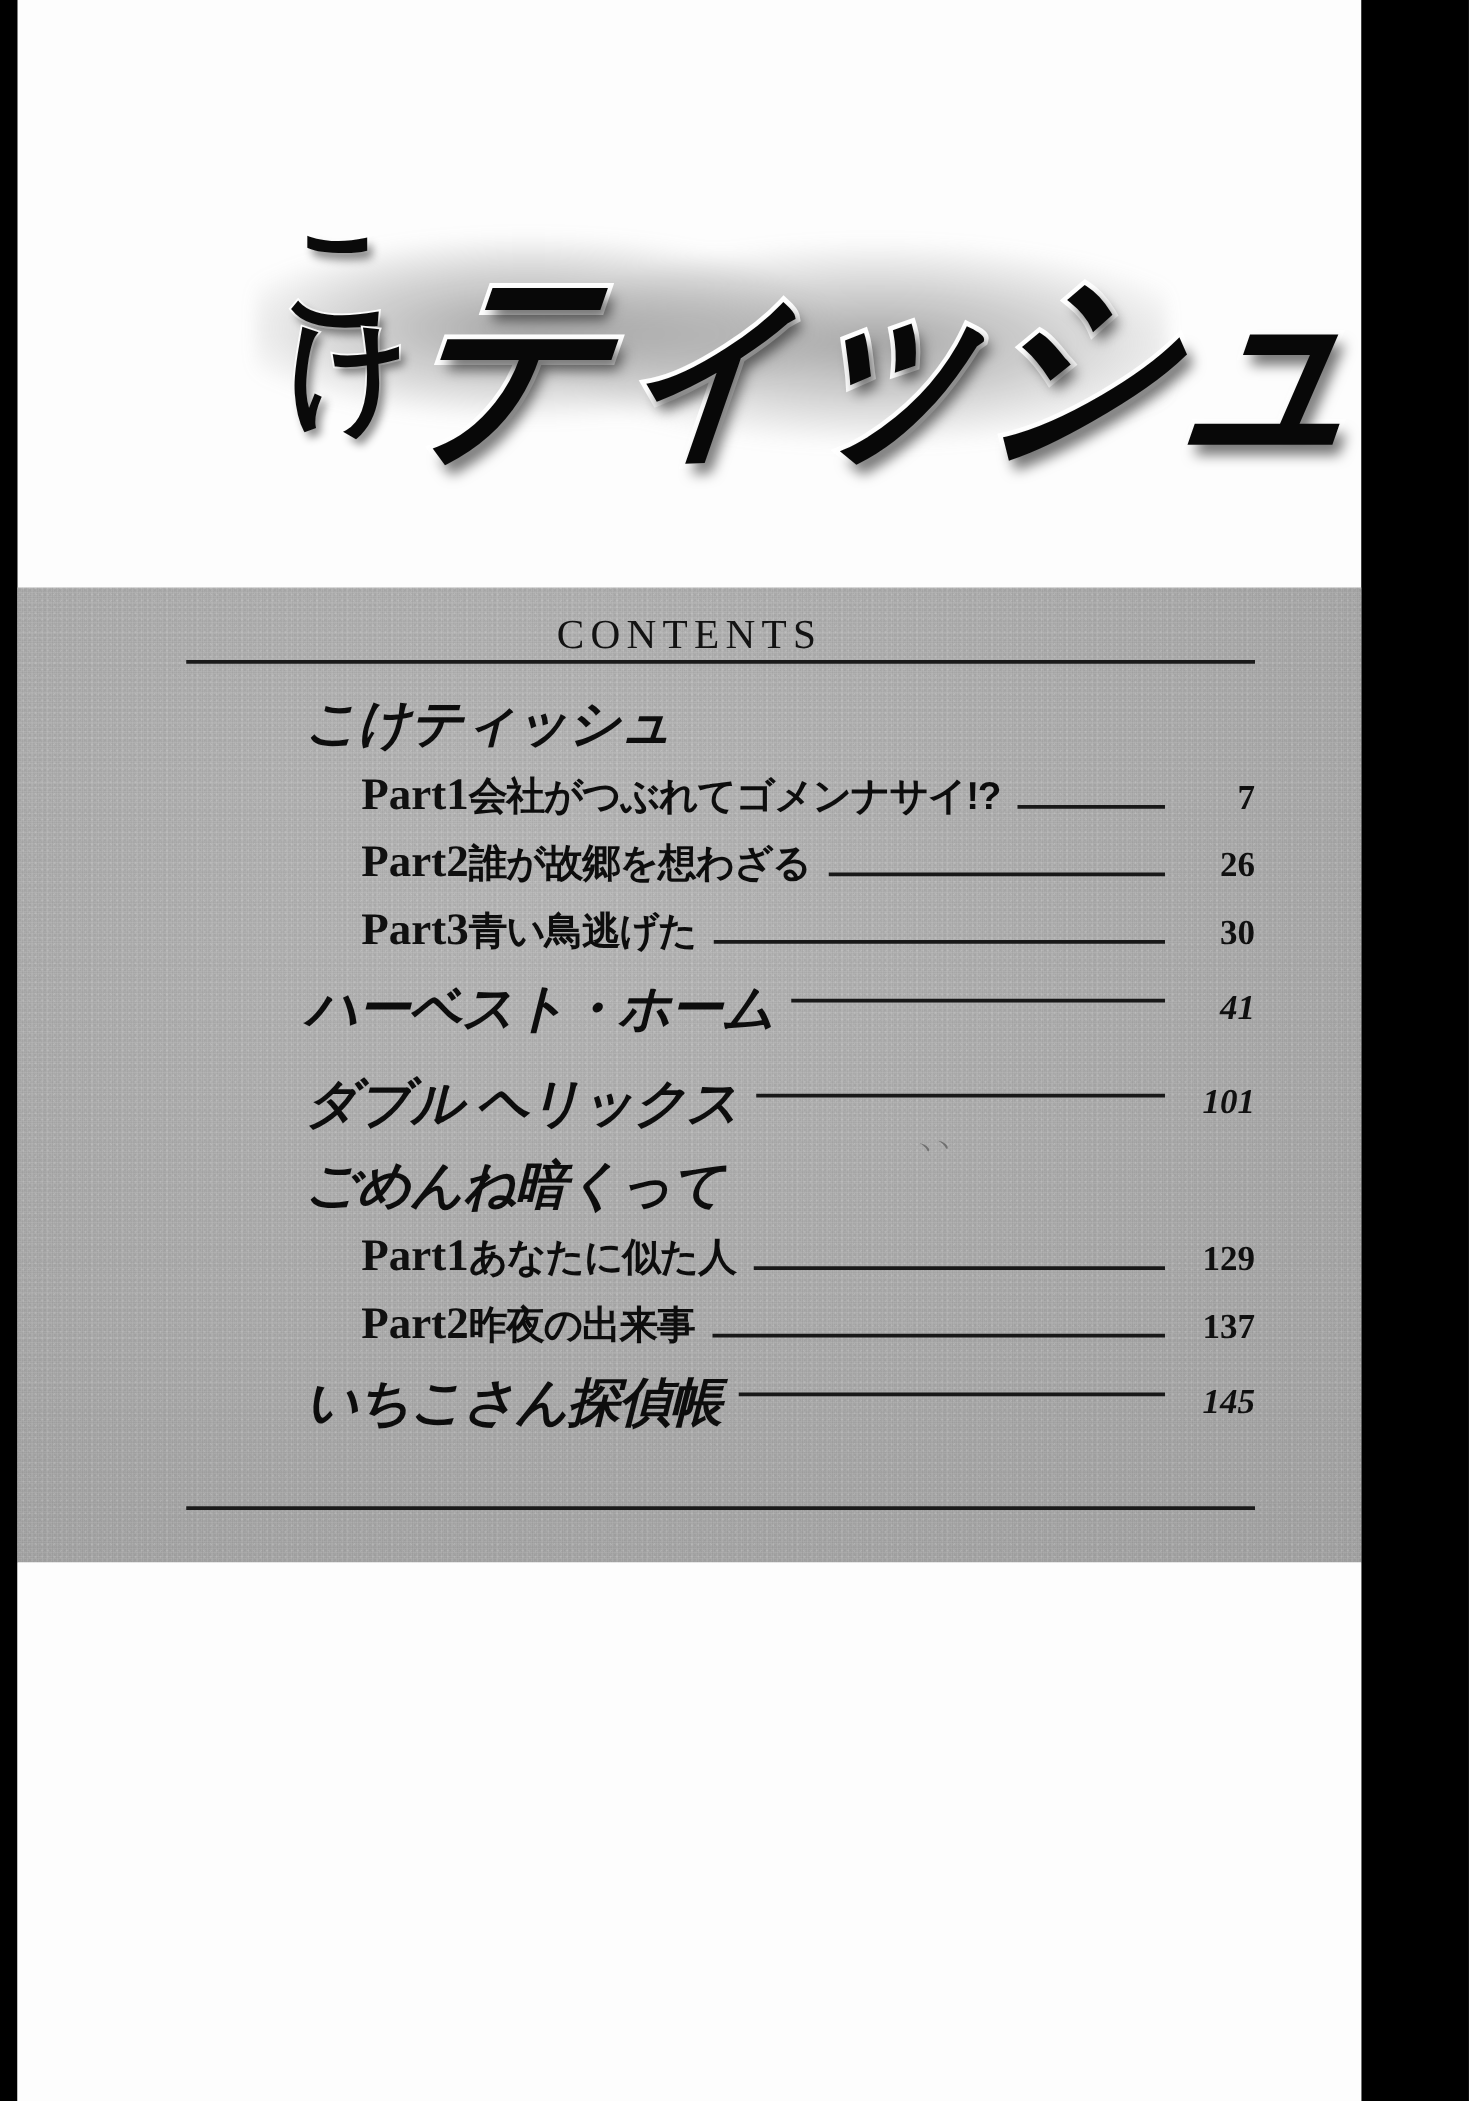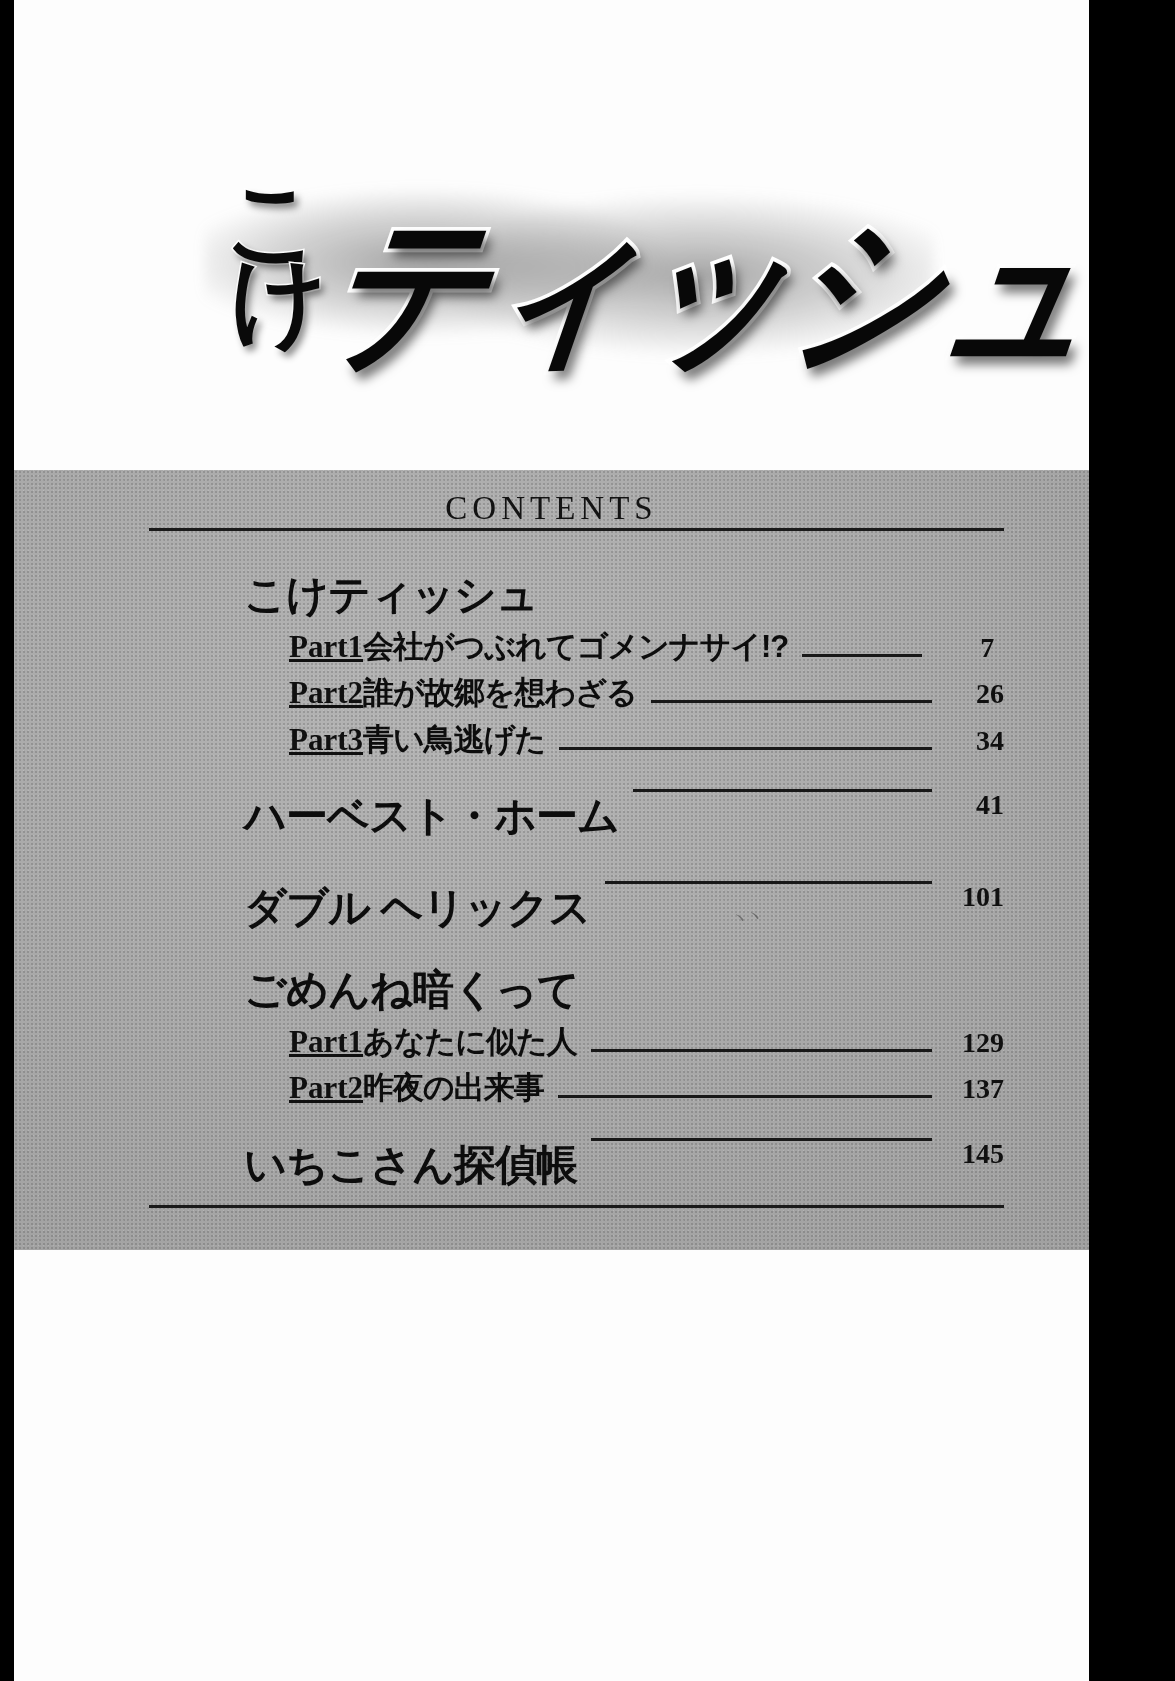--- a/index.html
+++ b/index.html
@@ -143,46 +143,46 @@
   .toc {
     position: absolute;
     left: 135px;
     top: 82px;
     width: 855px;
   }
   .toc-group { position: relative; }
 
   .grp-title-row {
     display: flex;
-    align-items: flex-start;
-    margin: 16px 0 2px 0;
+    align-items: center;
+    margin: 0 0 2px 0;
     padding-left: 95px;
+    font-style: italic;
   }
   .grp-title {
     font-size: 42px;
     font-weight: bold;
     color: #0d0d0d;
     letter-spacing: -1px;
     white-space: nowrap;
     line-height: 1.28;
   }
   .part-row {
     display: flex;
     align-items: baseline;
     padding-left: 140px;
     line-height: 1.5;
   }
   .part-label {
-    font-size: 31px;
+    font-size: 36px;
     font-weight: bold;
     color: #101010;
     font-family: "Liberation Serif", serif;
     letter-spacing: 0px;
     white-space: nowrap;
-    text-decoration: underline;
   }
   .part-title {
     font-size: 31px;
     font-weight: bold;
     color: #0d0d0d;
     letter-spacing: -1px;
     white-space: nowrap;
   }
   .leader {
     flex: 1 1 auto;
@@ -260,21 +260,21 @@
           <div class="part-row">
             <div class="part-label">Part2</div>
             <div class="part-title">誰が故郷を想わざる</div>
             <div class="leader"></div>
             <div class="pageno">26</div>
           </div>
           <div class="part-row">
             <div class="part-label">Part3</div>
             <div class="part-title">青い鳥逃げた</div>
             <div class="leader"></div>
-            <div class="pageno">34</div>
+            <div class="pageno">30</div>
           </div>
         </div>
 
         <div class="spacer-sm"></div>
 
         <div class="toc-group">
           <div class="grp-title-row">
             <div class="grp-title">ハーベスト・ホーム</div>
             <div class="leader"></div>
             <div class="pageno">41</div>

